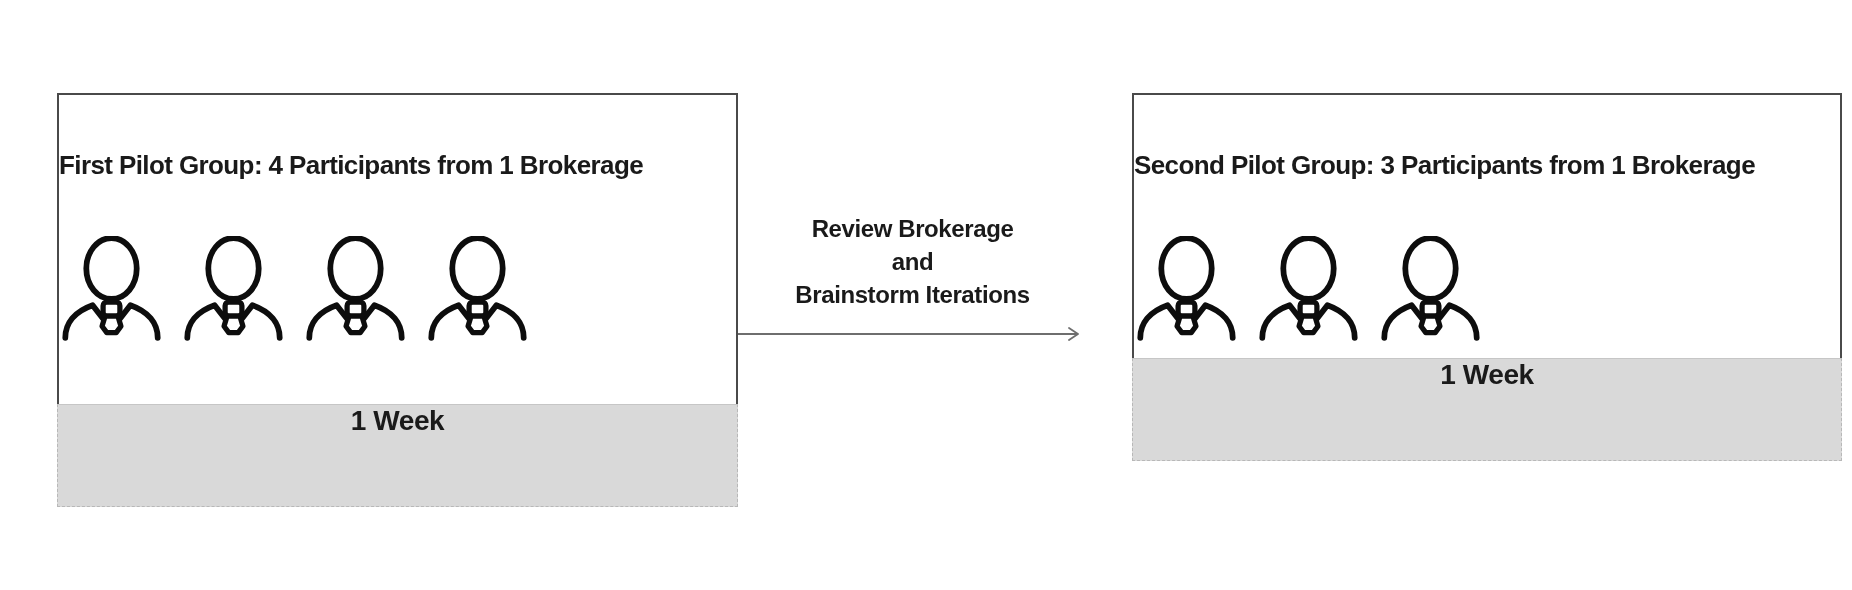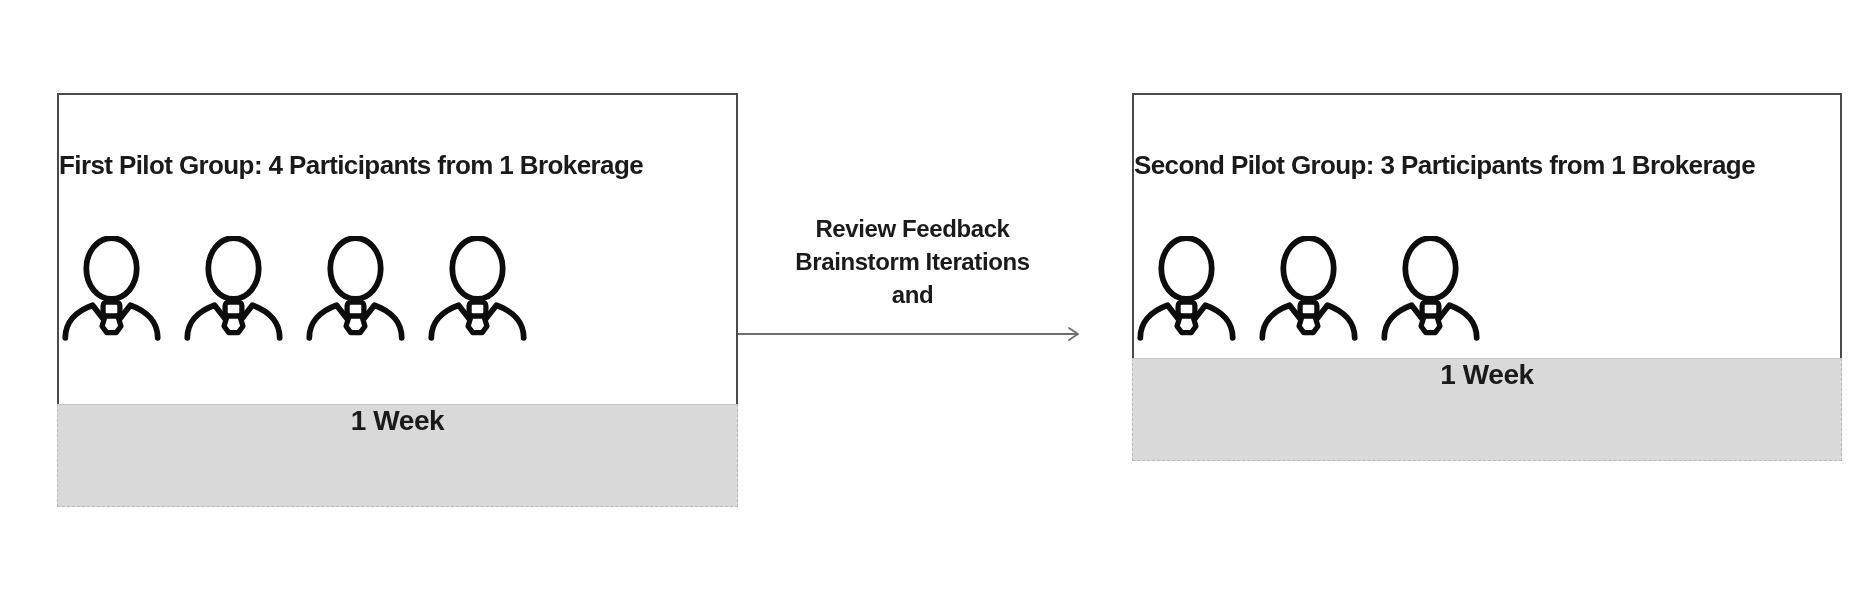--- a/index.html
+++ b/index.html
@@ -128,23 +128,23 @@
     </svg>
   </span>
 </div>
     </div>
     <div class="stage-footer">
       <span class="duration-label">1 Week</span>
     </div>
   </section>
 
   <div class="connector-label">
-    <span>Review Feedback</span>
+    <span>Review Brokerage</span>
+    <span>and</span>
     <span>Brainstorm Iterations</span>
-    <span>and</span>
   </div>
 
   <svg class="connector-arrow" viewBox="0 0 349 16" xmlns="http://www.w3.org/2000/svg">
     <path d="M0,8 L340,8 M331,2 L340,8 L331,14" stroke="#6e6e6e" stroke-width="1.8" fill="none" stroke-linecap="round" stroke-linejoin="round"></path>
   </svg>
 
   <section class="stage stage-right">
     <div class="stage-body">
       <h2 class="stage-title">Second Pilot Group: 3 Participants from 1 Brokerage</h2>
       <div class="icon-row">

